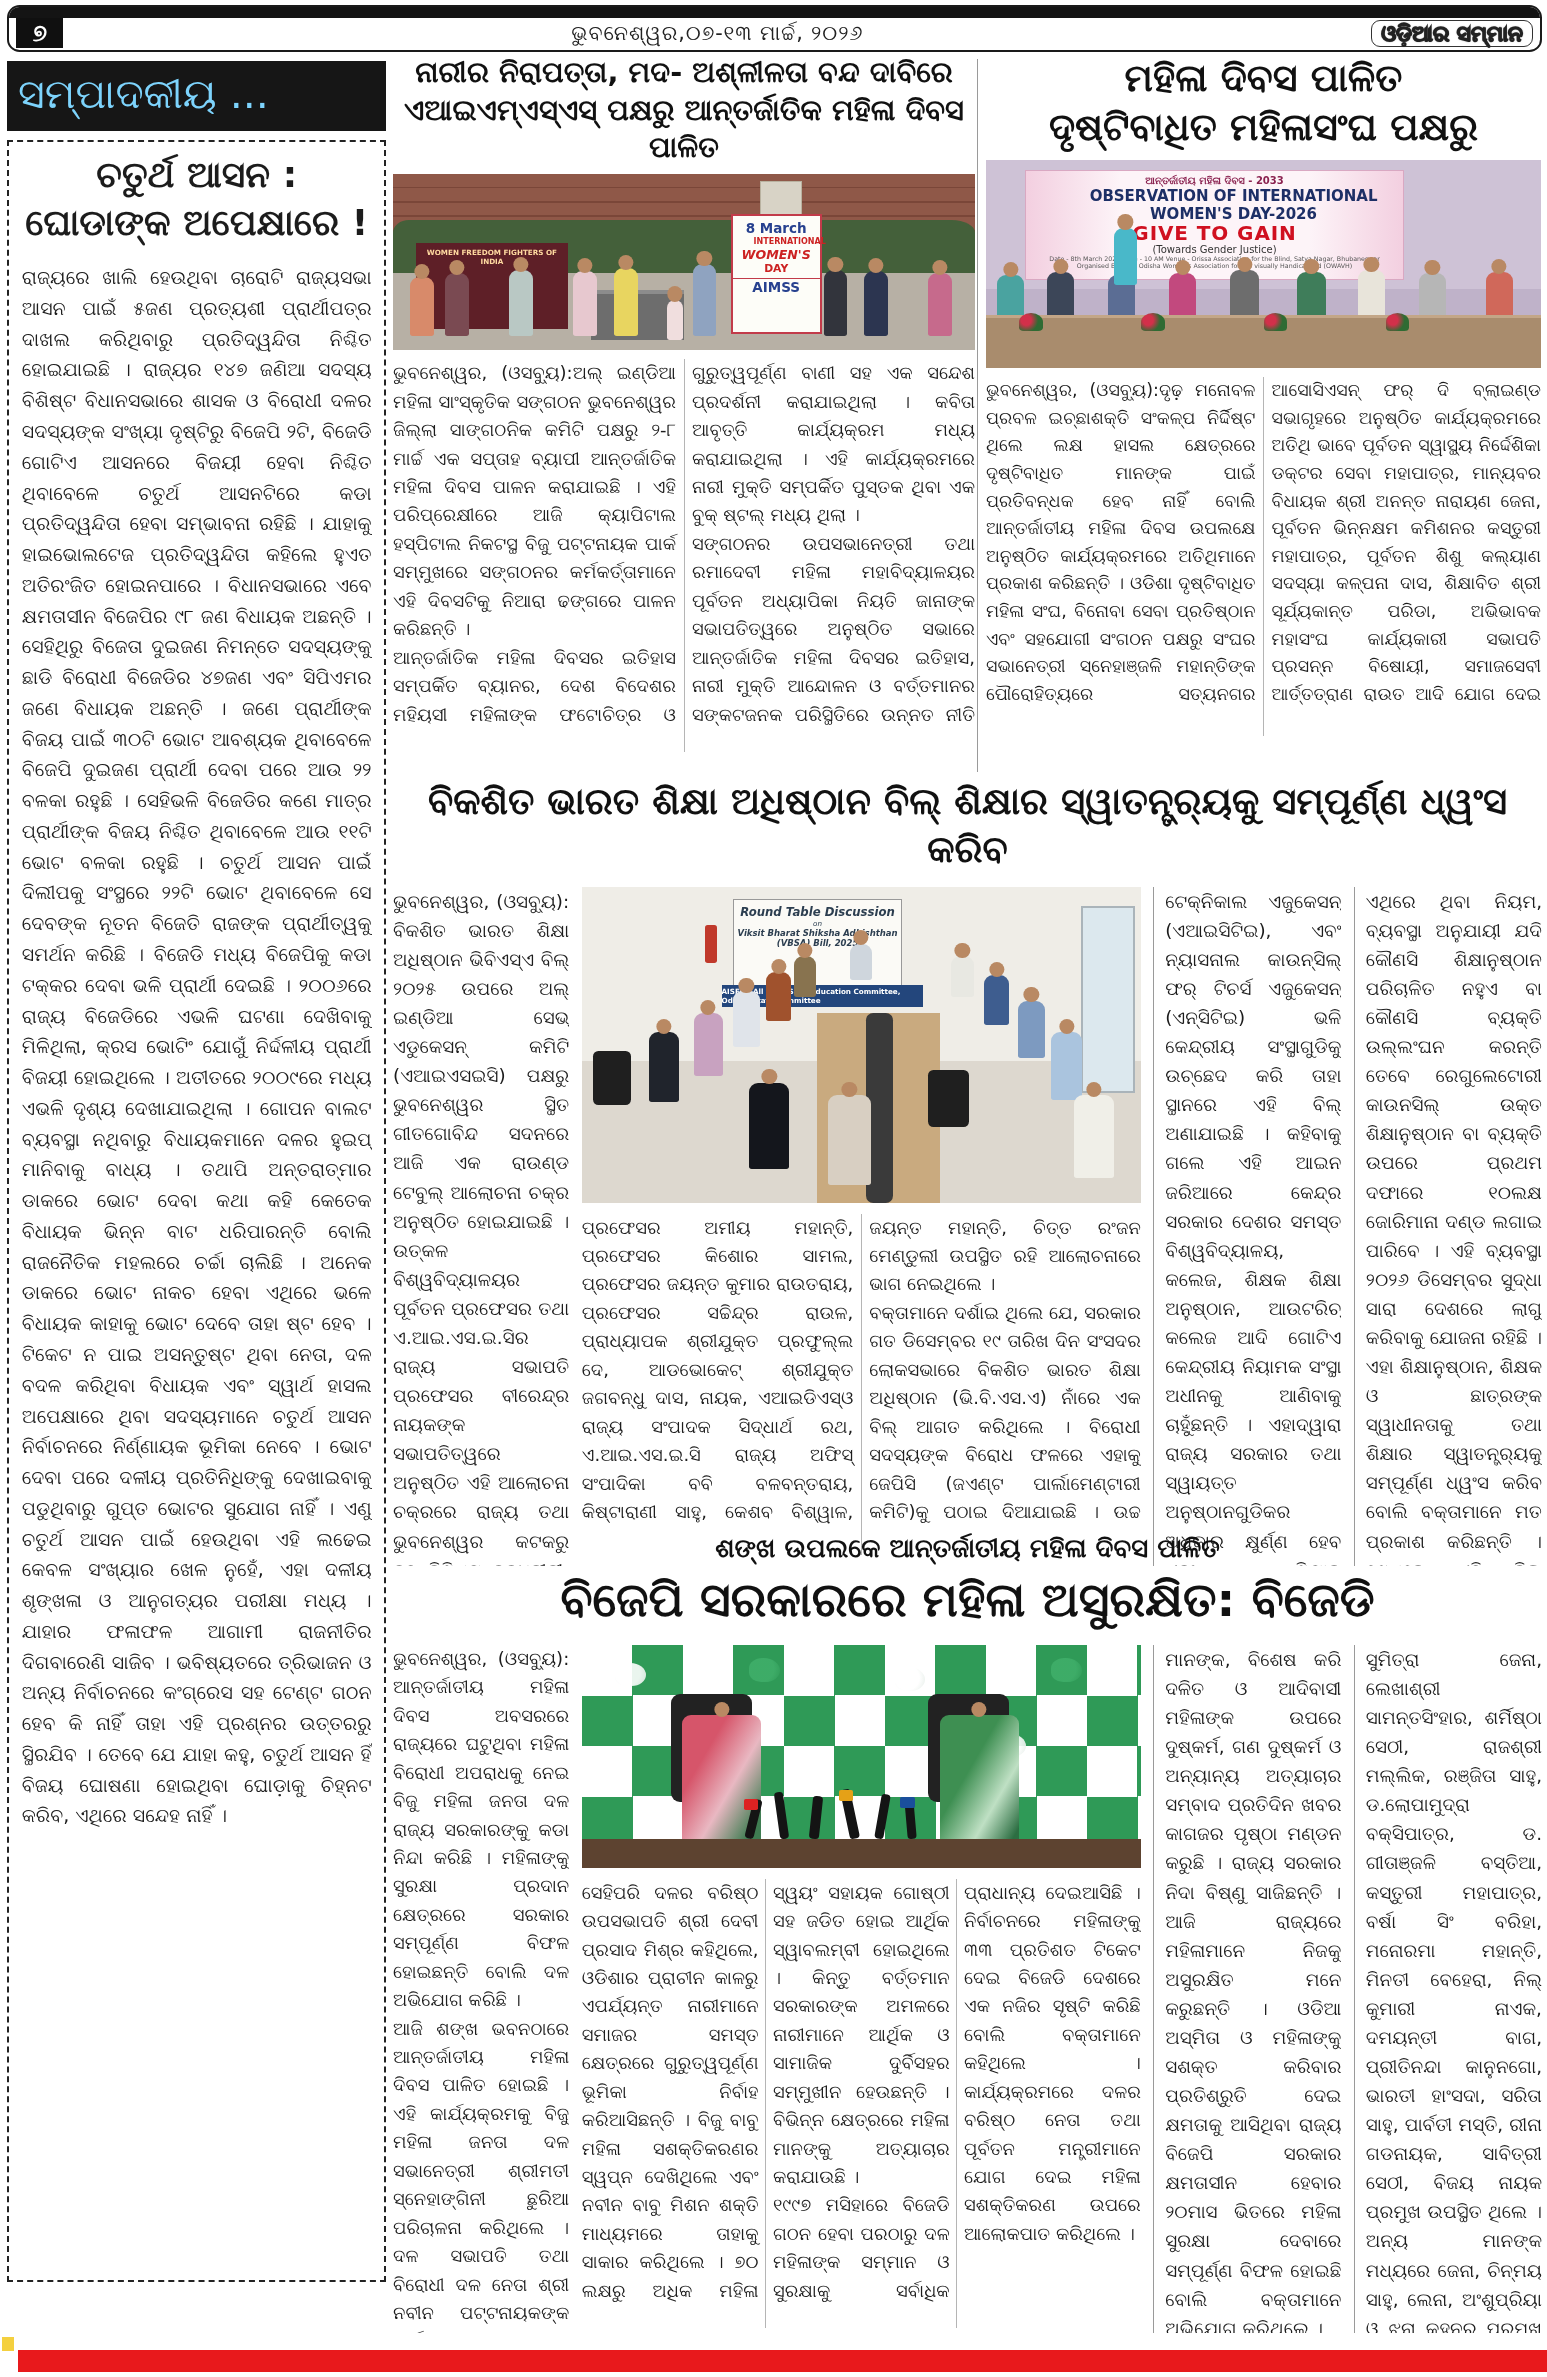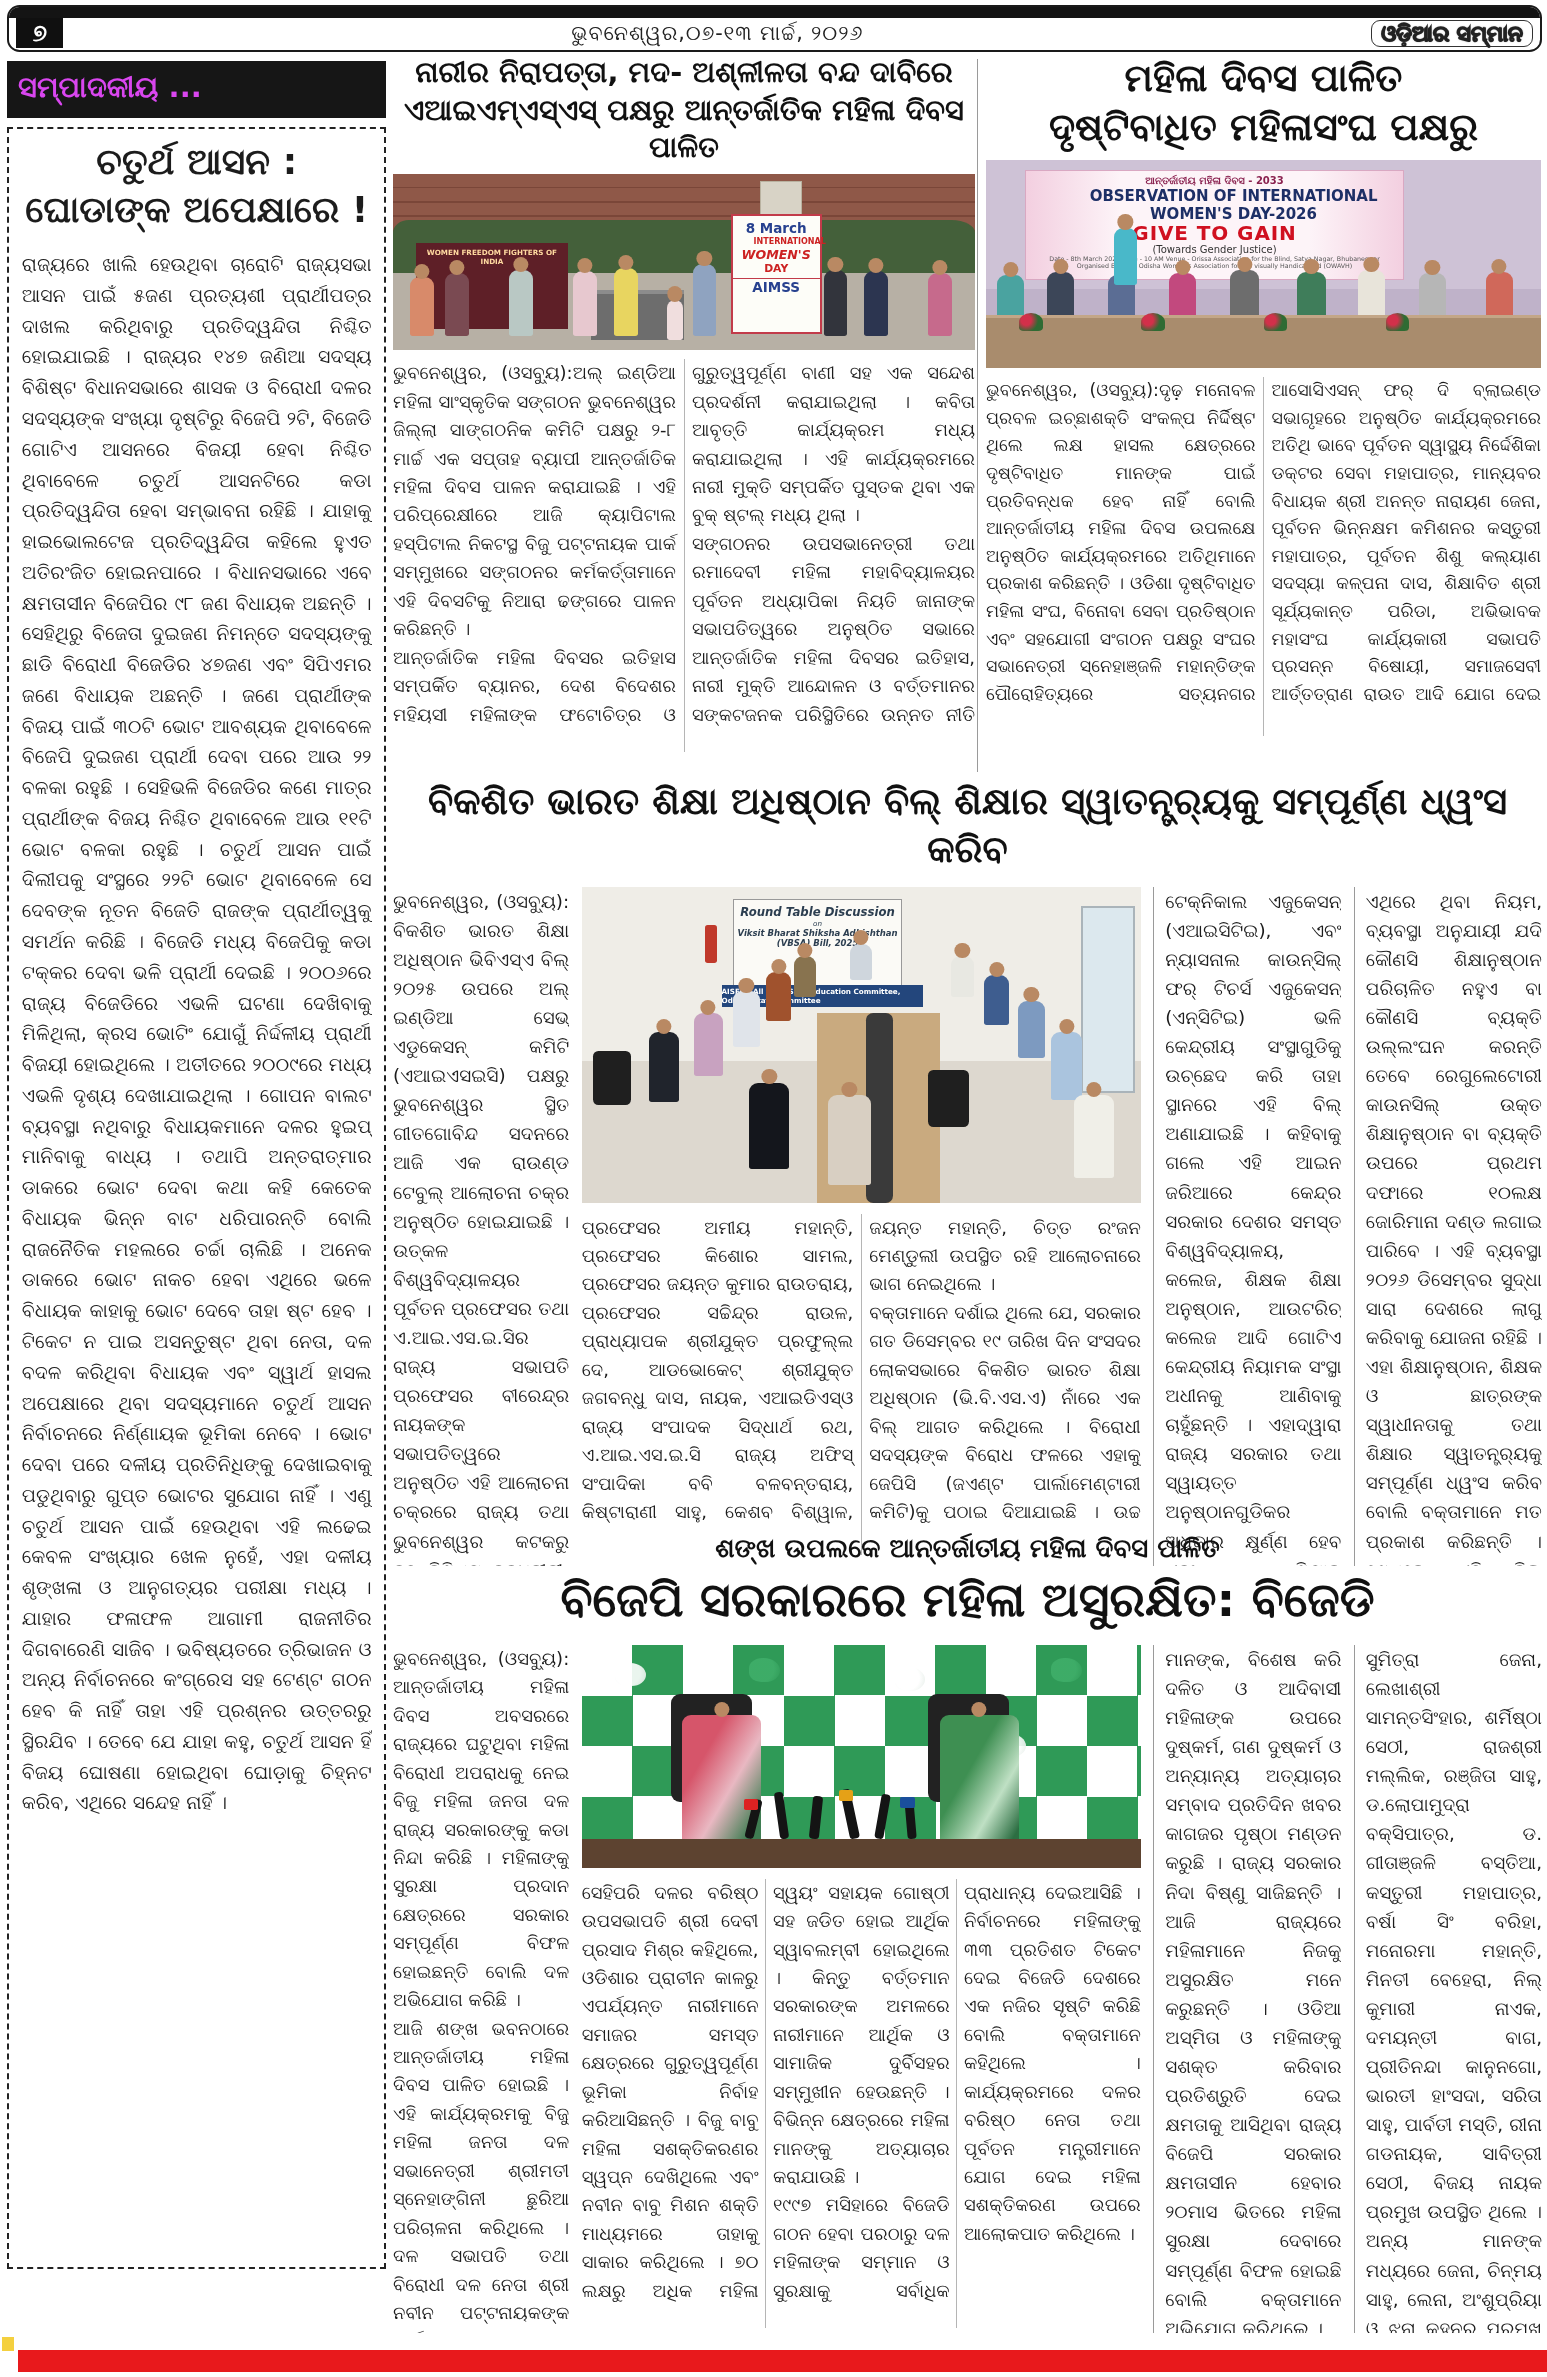--- a/index.html
+++ b/index.html
@@ -12,21 +12,21 @@
   .hdr-topband{height:10.8px;background:#141414;}
   .hdr-row{display:flex;align-items:center;height:30px;padding:0 7.2px;}
   .pageno{width:47px;height:30px;background:#101010;color:#fff;font-size:23.4px;font-weight:700;
           display:flex;align-items:center;justify-content:center;}
   .dateline{flex:1;text-align:center;font-size:20.7px;letter-spacing:0.9px;color:#222;}
   .masthead{border:1.8px solid #333;border-radius:9px;padding:0 9px;font-size:21.6px;font-weight:800;
             color:#fff;-webkit-text-stroke:1.4px #222;text-shadow:0 0 1.8px #555;}
 
   
   .ed{position:absolute;left:7.2px;top:61px;width:379px;}
-  .ed-label{background:#161616;color:#d946ef;font-size:29px;font-weight:700;padding:9px 10.8px 12.6px;}
+  .ed-label{background:#161616;color:#7dd3fc;font-size:41px;font-weight:400;padding:9px 10.8px 12.6px;}
   .ed-box{border:2.7px dashed #222;margin-top:9px;padding:9px 12.6px;height:2120px;overflow:hidden;}
   .ed-h{font-size:36px;font-weight:700;text-align:center;line-height:1.35;}
   .ed-body{margin-top:14.4px;font-size:19px;line-height:1.62;text-align:justify;white-space:pre-line;
            height:1976px;overflow:hidden;}
 
   
   .art-h{font-weight:700;text-align:center;line-height:1.3;color:#111;}
   .bodytxt{font-size:18px;line-height:1.58;text-align:justify;white-space:pre-line;overflow:hidden;}
   .cols2{column-count:2;column-gap:16px;column-rule:0.9px solid #b5b5b5;}
   .cols3{column-count:3;column-gap:14.4px;column-rule:0.9px solid #b5b5b5;}

